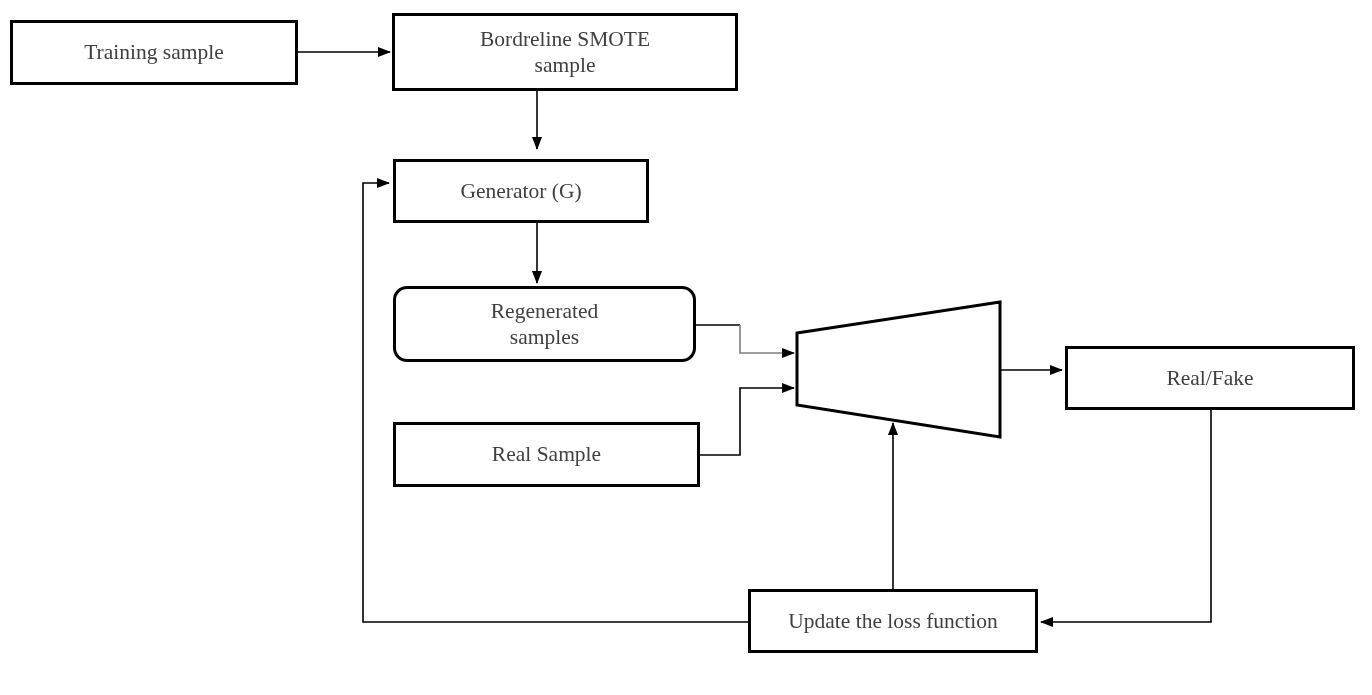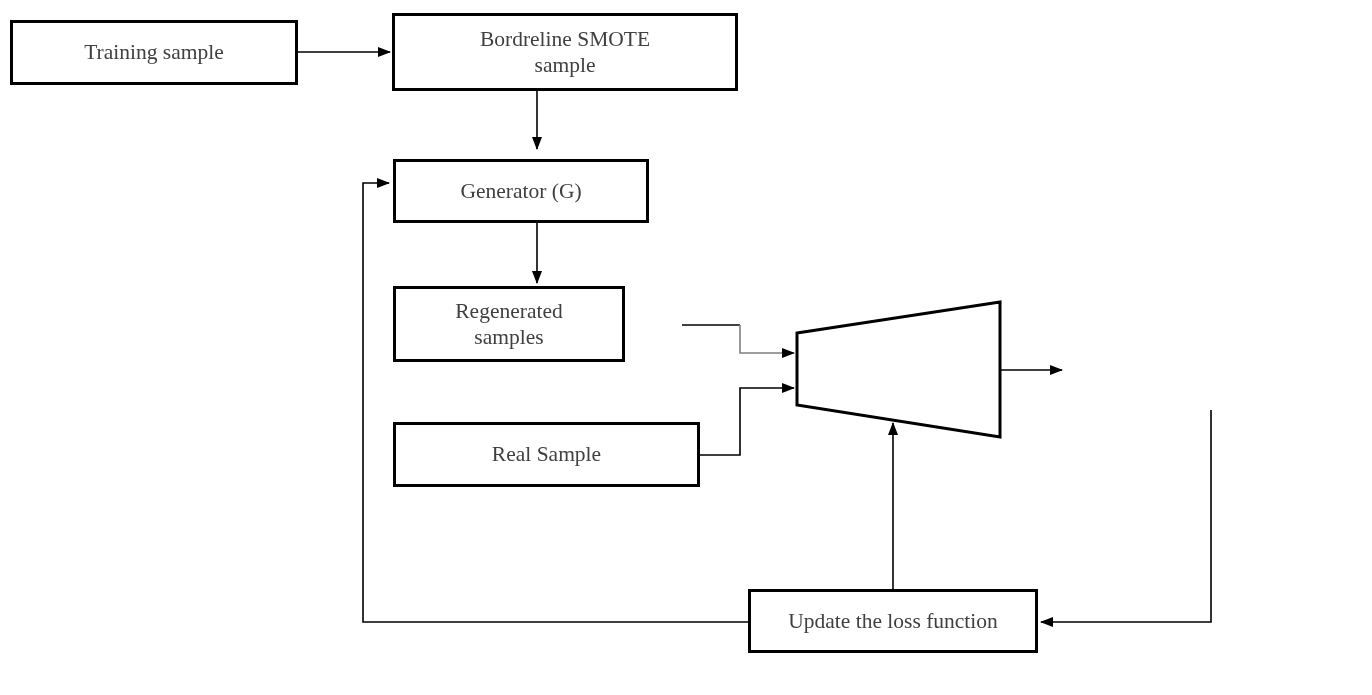--- a/index.html
+++ b/index.html
@@ -106,28 +106,31 @@
 
   <div class="node" style="left:392px; top:13px; width:346px; height:78px;">
     <span>Bordreline SMOTE
 sample</span>
   </div>
 
   <div class="node" style="left:393px; top:152px; width:256px; height:64px;margin-top:7px;">
     <span>Generator (G)</span>
   </div>
 
-  <div class="node" style="left:393px; top:286px; width:232px; height:76px;">
+  <div class="node" style="left:393px; top:286px; width:303px; height:76px;border-radius:14px;">
     <span>Regenerated
 samples</span>
   </div>
 
   <div class="node" style="left:393px; top:422px; width:307px; height:65px;">
     <span>Real Sample</span>
   </div>
 
+  <div class="node" style="left:1065px; top:346px; width:290px; height:64px;">
+    <span>Real/Fake</span>
+  </div>
 
   <div class="node" style="left:748px; top:589px; width:290px; height:64px;">
     <span>Update the loss function</span>
   </div>
 
 
 </div>
 
 </body></html>

